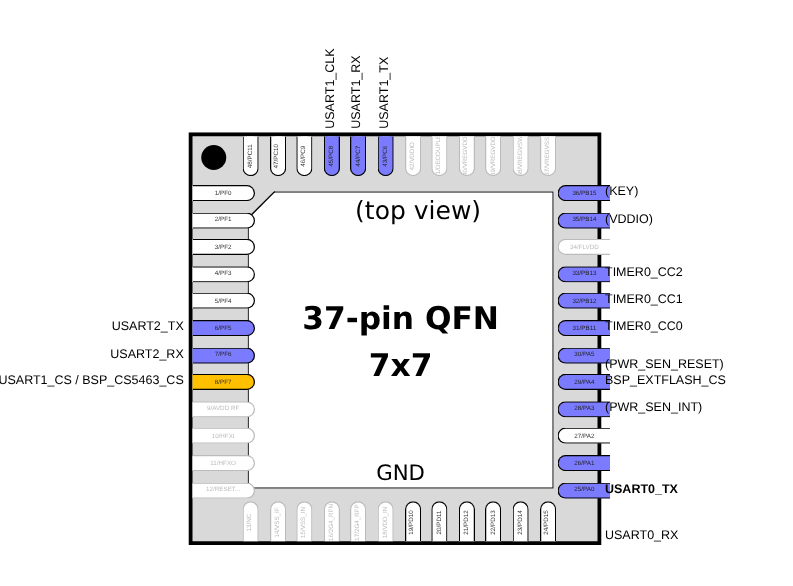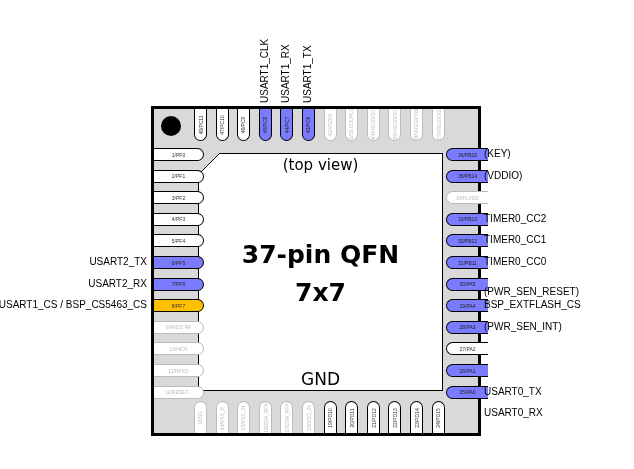--- a/index.html
+++ b/index.html
@@ -3,21 +3,21 @@
 <meta charset="utf-8">
 <style>
   html, body { margin:0; padding:0; background:#ffffff; }
   body { width:634px; height:469px; position:relative; overflow:hidden; font-family:"Liberation Sans", sans-serif; }
   #chip { position:absolute; left:151px; top:106px; width:330px; height:330px; background:#d9d9d9; border:3px solid #000; box-sizing:border-box; }
   #die { position:absolute; left:198px; top:153px; width:245px; height:238px; background:#fff; border:1px solid #000; box-sizing:border-box;
          clip-path: polygon(22px 0, 100% 0, 100% 100%, 0 100%, 0 22px); }
   #die-diag { position:absolute; left:198px; top:153px; width:32px; height:32px; }
   #pin1-dot { position:absolute; left:161px; top:116px; width:20px; height:20px; border-radius:50%; background:#000; }
   .title-text { position:absolute; color:#000; font-family:"DejaVu Sans", sans-serif; }
-  #top-view { left:198px; width:245px; top:156px; text-align:center; font-size:15px; }
+  #top-view { left:212px; width:245px; top:156px; text-align:center; font-size:20px; }
   #pkg-name { left:198px; width:245px; top:240px; text-align:center; font-size:25px; font-weight:bold; }
   #pkg-size { left:198px; width:245px; top:278px; text-align:center; font-size:25px; font-weight:bold; }
   #gnd { left:198px; width:245px; top:369px; text-align:center; font-size:17px; }
 
   .pin { position:absolute; box-sizing:border-box; border:1px solid #000; font-size:5px; color:#222; display:flex; align-items:center; justify-content:center; white-space:nowrap; overflow:hidden; font-family:"Liberation Sans", sans-serif; }
   .pin.left { width:50px; height:13px; border-radius:0 7px 7px 0; border-left:none; left:154px; }
   .pin.right { width:42px; height:13px; border-radius:7px 0 0 7px; border-right:none; left:446px; }
   .pin.top { width:13px; height:32px; border-radius:0 0 7px 7px; border-top:none; top:109px; }
   .pin.bottom { width:13px; height:32px; border-radius:7px 7px 0 0; border-bottom:none; top:401px; }
   .pin.top span, .pin.bottom span { transform:rotate(-90deg); display:block; }
@@ -120,25 +120,25 @@
     <div class="pin right used" style="top: 320.8px;">
       <span>28/PA3</span>
     </div>
     <div class="sig right" style="top: 320.8px;">(PWR_SEN_INT)</div>
     <div class="pin right gpio" style="top: 342.4px;">
       <span>27/PA2</span>
     </div>
     <div class="pin right used" style="top: 364px;">
       <span>26/PA1</span>
     </div>
-    <div class="sig right" style="top: 364px; margin-top: 43px;">USART0_RX</div>
+    <div class="sig right" style="top: 380px; margin-top: 43px;">USART0_RX</div>
     <div class="pin right used" style="top: 385.6px;">
       <span>25/PA0</span>
     </div>
-    <div class="sig right" style="top: 385.6px;">USART0_TX</div>
+    <div class="sig right" style="top: 385.6px; font-weight: bold;">USART0_TX</div>
     <div class="pin top gpio" style="left: 194px;">
       <span>48/PC11</span>
     </div>
     <div class="pin top gpio" style="left: 215.6px;">
       <span>47/PC10</span>
     </div>
     <div class="pin top gpio" style="left: 237.2px;">
       <span>46/PC9</span>
     </div>
     <div class="pin top used" style="left: 258.8px;">

